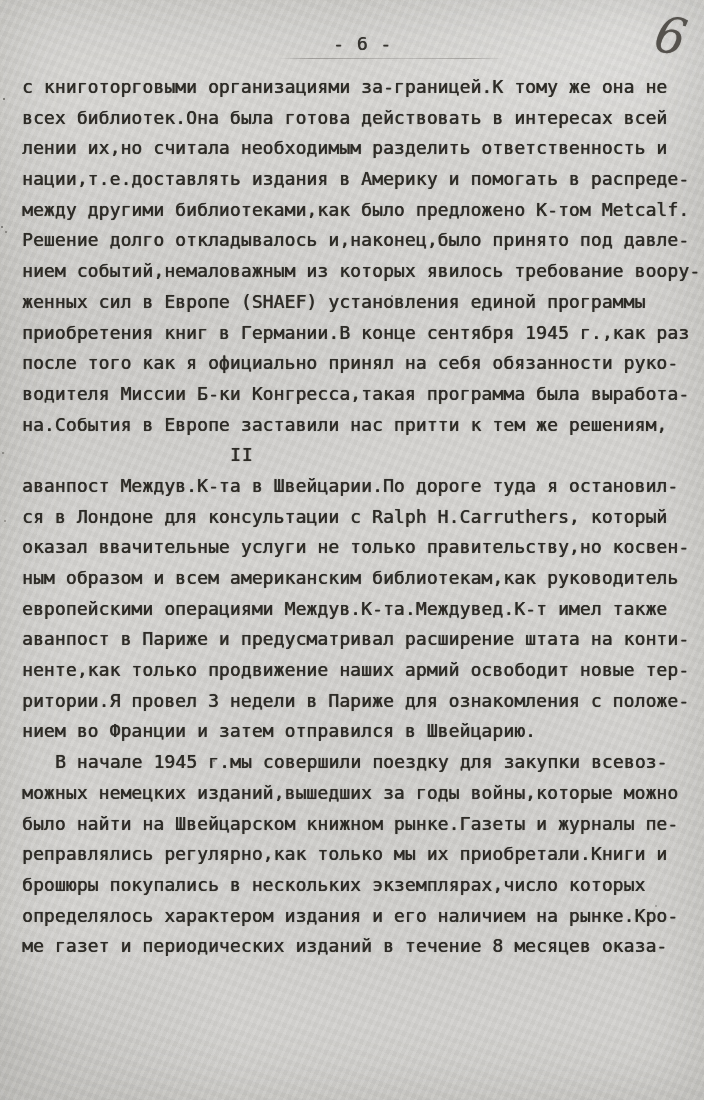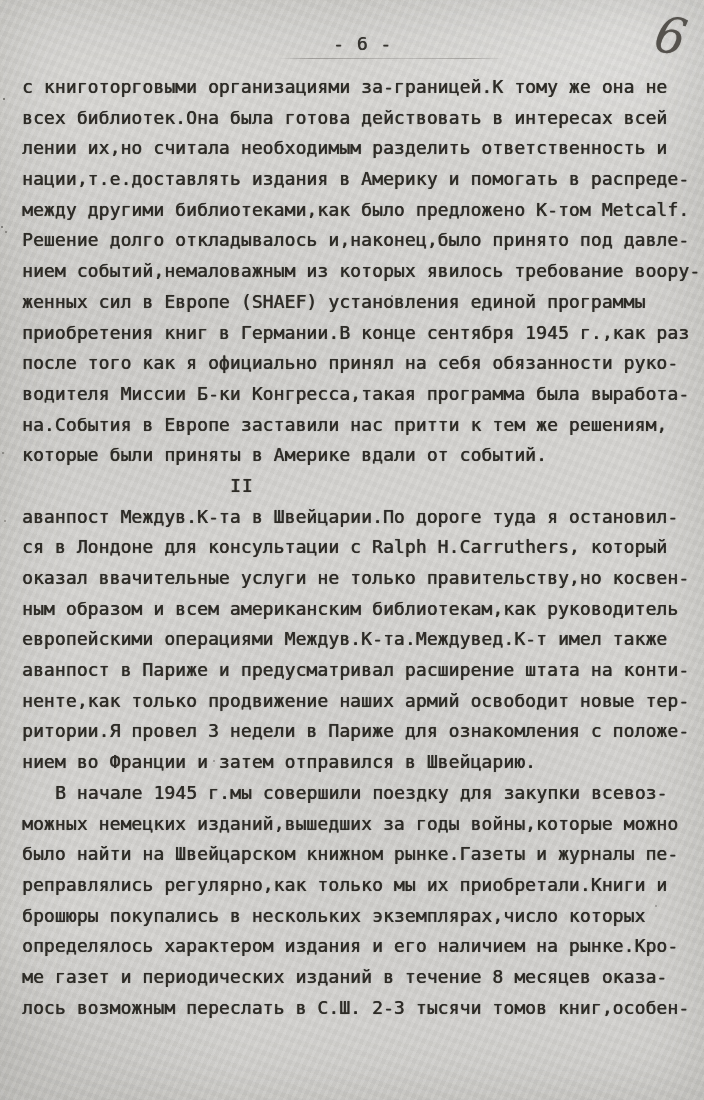--- a/index.html
+++ b/index.html
@@ -84,33 +84,31 @@
       <div class="line body">лении их,но считала необходимым разделить ответственность и</div>
       <div class="line body">нации,т.е.доставлять издания в Америку и помогать в распреде-</div>
       <div class="line body">между другими библиотеками,как было предложено К-том Metcalf.</div>
       <div class="line body">Решение долго откладывалось и,наконец,было принято под давле-</div>
       <div class="line body">нием событий,немаловажным из которых явилось требование воору-</div>
       <div class="line body">женных сил в Европе (SHAEF) установления единой программы</div>
       <div class="line body">приобретения книг в Германии.В конце сентября 1945 г.,как раз</div>
       <div class="line body">после того как я официально принял на себя обязанности руко-</div>
       <div class="line body">водителя Миссии Б-ки Конгресса,такая программа была выработа-</div>
       <div class="line body">на.События в Европе заставили нас притти к тем же решениям,</div>
-      <div class="line body">которые были приняты в Америке вдали от событий.</div>
       <div class="line heading">II</div>
       <div class="line body">аванпост Междув.К-та в Швейцарии.По дороге туда я остановил-</div>
       <div class="line body">ся в Лондоне для консультации с Ralph H.Carruthers, который</div>
       <div class="line body">оказал ввачительные услуги не только правительству,но косвен-</div>
       <div class="line body">ным образом и всем американским библиотекам,как руководитель</div>
       <div class="line body">европейскими операциями Междув.К-та.Междувед.К-т имел также</div>
       <div class="line body">аванпост в Париже и предусматривал расширение штата на конти-</div>
       <div class="line body">ненте,как только продвижение наших армий освободит новые тер-</div>
       <div class="line body">ритории.Я провел 3 недели в Париже для ознакомления с положе-</div>
       <div class="line body">нием во Франции и затем отправился в Швейцарию.</div>
       <div class="line indent">В начале 1945 г.мы совершили поездку для закупки всевоз-</div>
       <div class="line body">можных немецких изданий,вышедших за годы войны,которые можно</div>
       <div class="line body">было найти на Швейцарском книжном рынке.Газеты и журналы пе-</div>
       <div class="line body">реправлялись регулярно,как только мы их приобретали.Книги и</div>
       <div class="line body">брошюры покупались в нескольких экземплярах,число которых</div>
       <div class="line body">определялось характером издания и его наличием на рынке.Кро-</div>
       <div class="line body">ме газет и периодических изданий в течение 8 месяцев оказа-</div>
-      <div class="line body">лось возможным переслать в С.Ш. 2-3 тысячи томов книг,особен-</div>
     </div>
 </div>
 
 </body></html>

